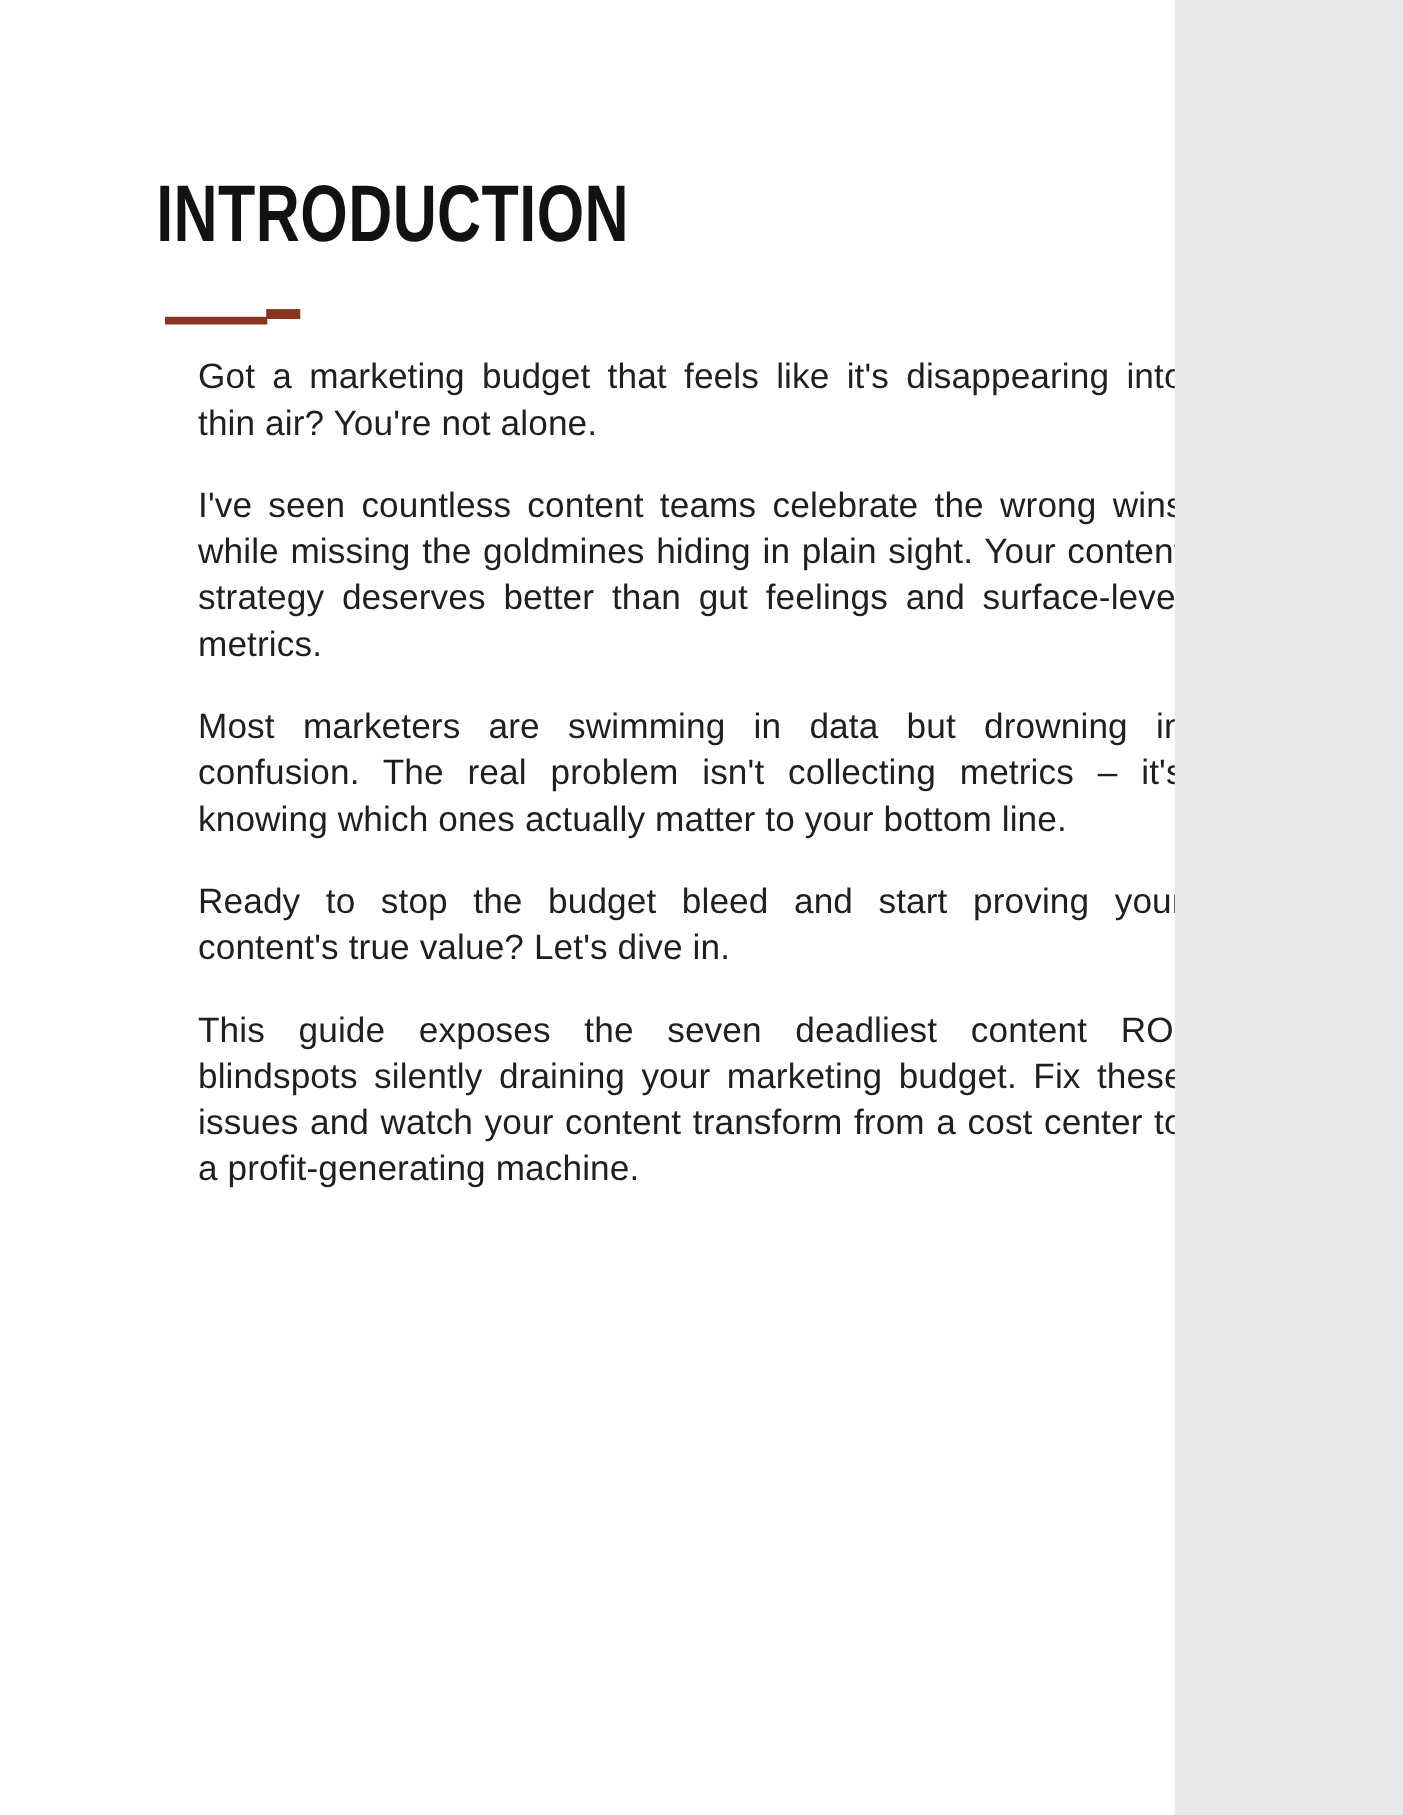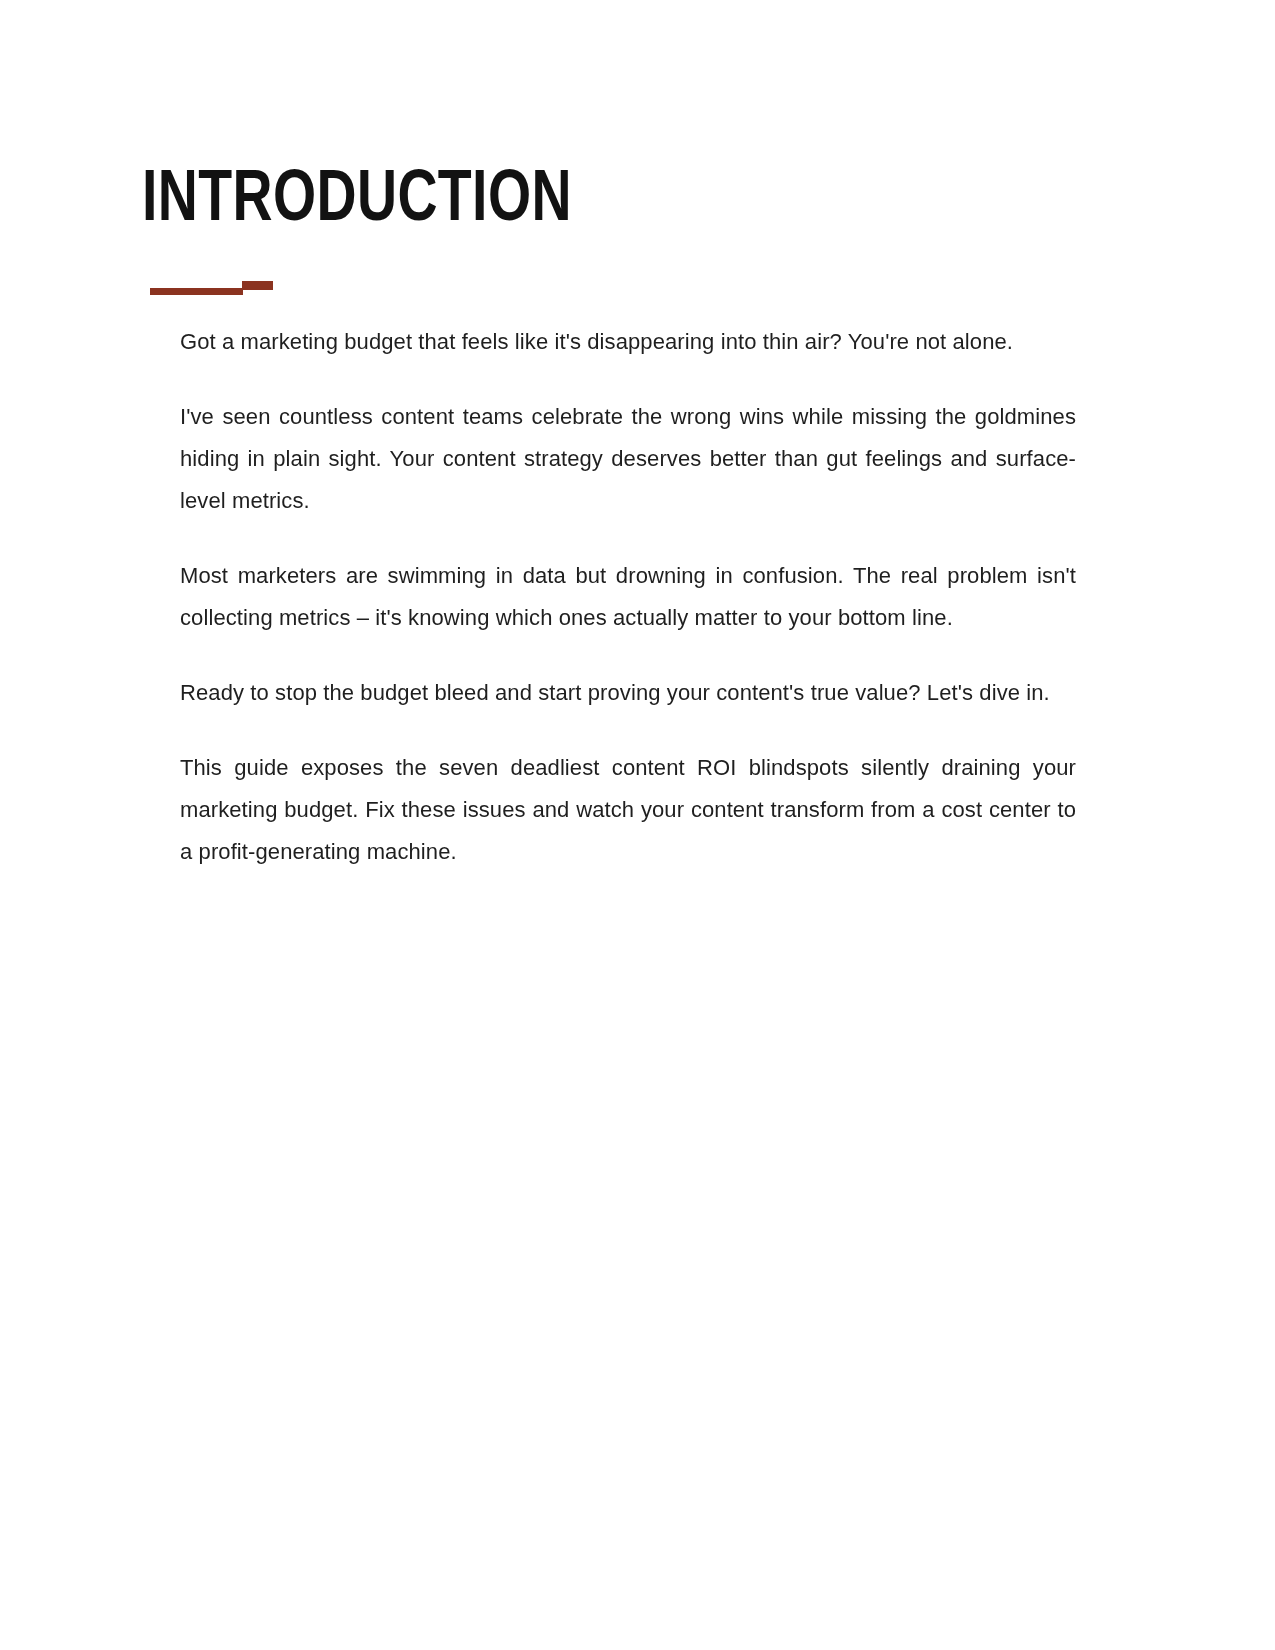--- a/index.html
+++ b/index.html
@@ -8,21 +8,21 @@
     --heading: #121212;
     --accent: #8b3320;
   }
   * { margin: 0; padding: 0; box-sizing: border-box; }
   html, body {
     background: #e9e9e9;
     font-family: "Liberation Sans", sans-serif;
   }
   .page {
     position: relative;
-    width: 1275px;
+    width: 1068px;
     height: 1650px;
     background: var(--background, #ffffff);
     overflow: hidden;
   }
   .page-title {
     position: absolute;
     left: 142px;
     top: 155px;
     font-family: "Liberation Sans", sans-serif;
     font-weight: 900;
@@ -56,21 +56,21 @@
     width: 31px;
     height: 9px;
     background: var(--accent, #8b3320);
   }
   .body-copy {
     position: absolute;
     left: 180px;
     top: 321px;
     width: 896px;
     color: var(--text, #1f1f1f);
-    font-size: 22px;
+    font-size: 32px;
     line-height: 42px;
     text-align: justify;
     letter-spacing: 0.1px;
     hyphens: auto;
     -webkit-hyphens: auto;
   }
   .body-copy p {
     margin-bottom: 33px;
   }
   .body-copy p:last-child {

